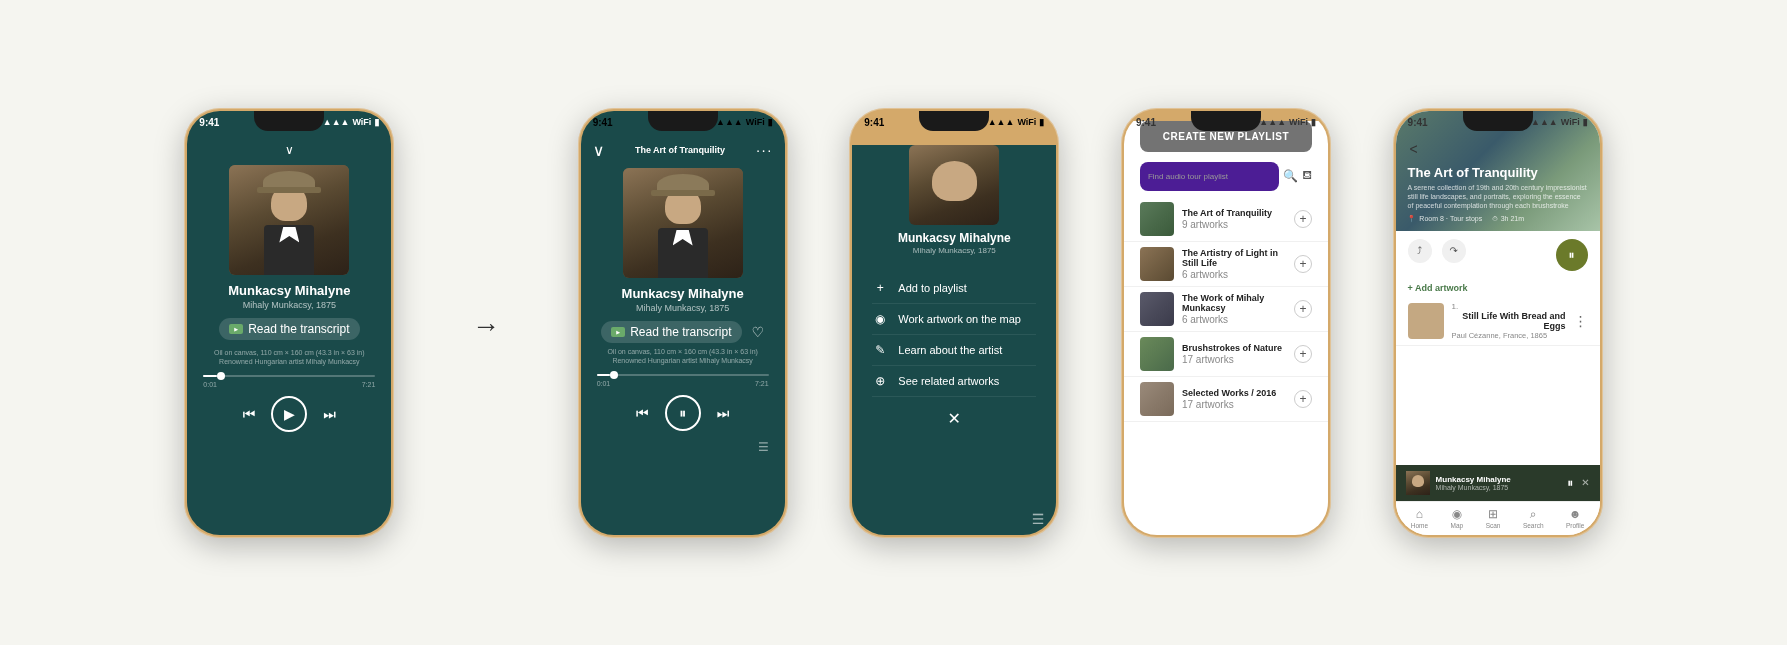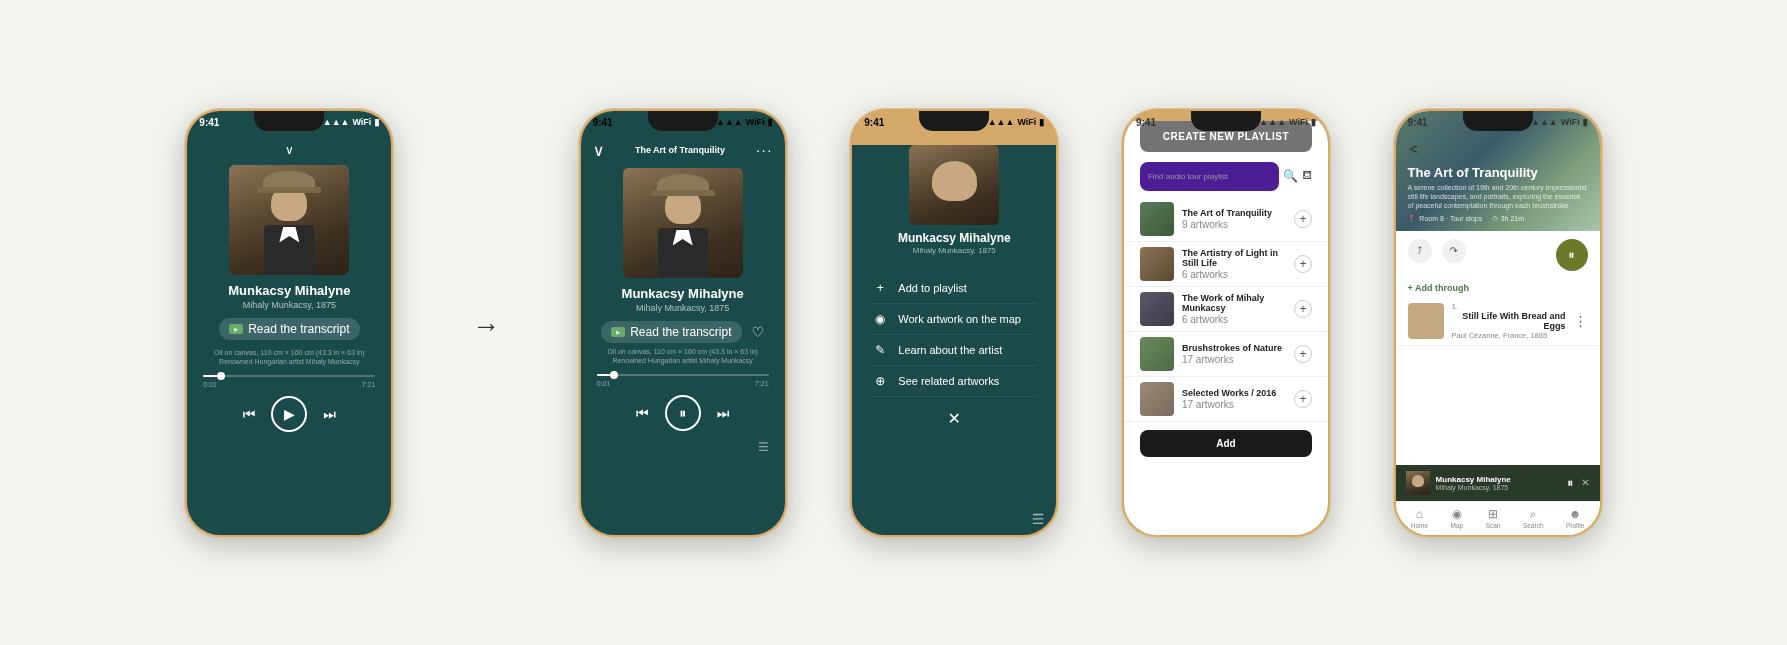--- a/index.html
+++ b/index.html
@@ -973,21 +973,20 @@
           <div class="ph4-list-item">
             <div class="ph4-list-thumb thumb-light"></div>
             <div class="ph4-list-info">
               <div class="ph4-list-title">Selected Works / 2016</div>
               <div class="ph4-list-sub">17 artworks</div>
             </div>
             <div class="ph4-plus-btn">+</div>
           </div>
         </div>
 
-        <div class="ph4-add-btn">Add</div>
       </div>
     </div>
   </div>
 
   <div class="phone">
     <div class="phone-inner">
       <div class="notch"></div>
       <div class="phone5-bg">
         <div class="status-bar" style="color:#333;">
           <span class="time">9:41</span>
@@ -1016,21 +1015,21 @@
             </div>
           </div>
         </div>
 
         <div class="ph5-actions">
           <div class="ph5-action-btn">⤴</div>
           <div class="ph5-action-btn">↷</div>
           <div class="ph5-play-btn">⏸</div>
         </div>
 
-        <div class="ph5-add-artworks">+ Add through</div>
+        <div class="ph5-add-artworks">+ Add artwork</div>
 
         <div class="ph5-track">
           <div class="ph5-track-thumb"></div>
           <div class="ph5-track-info">
             <div class="ph5-track-num">1.</div>
             <div class="ph5-track-title">Still Life With Bread and Eggs</div>
             <div class="ph5-track-sub">Paul Cézanne, France, 1865</div>
           </div>
           <div class="ph5-more">⋮</div>
         </div>

